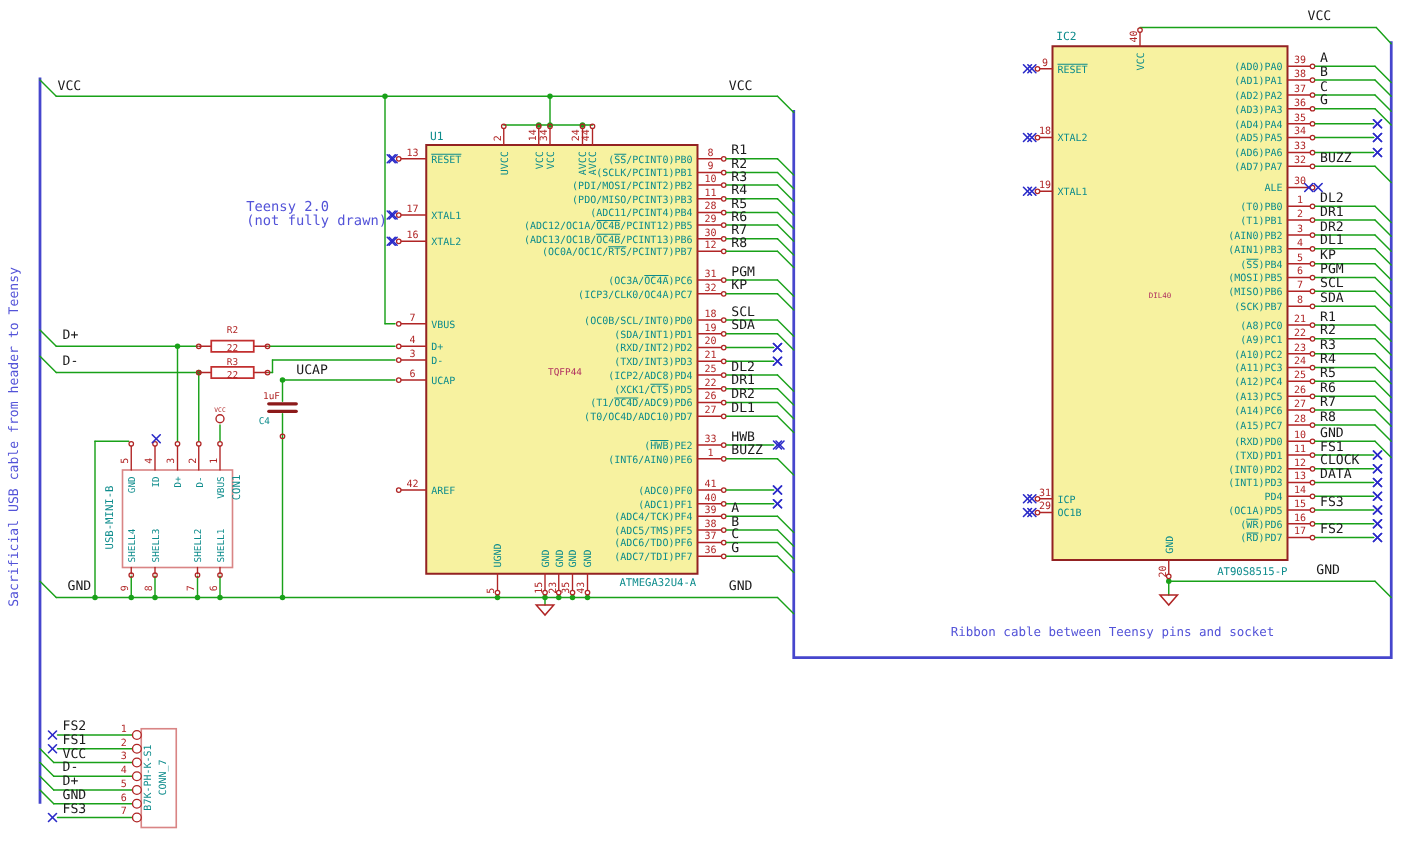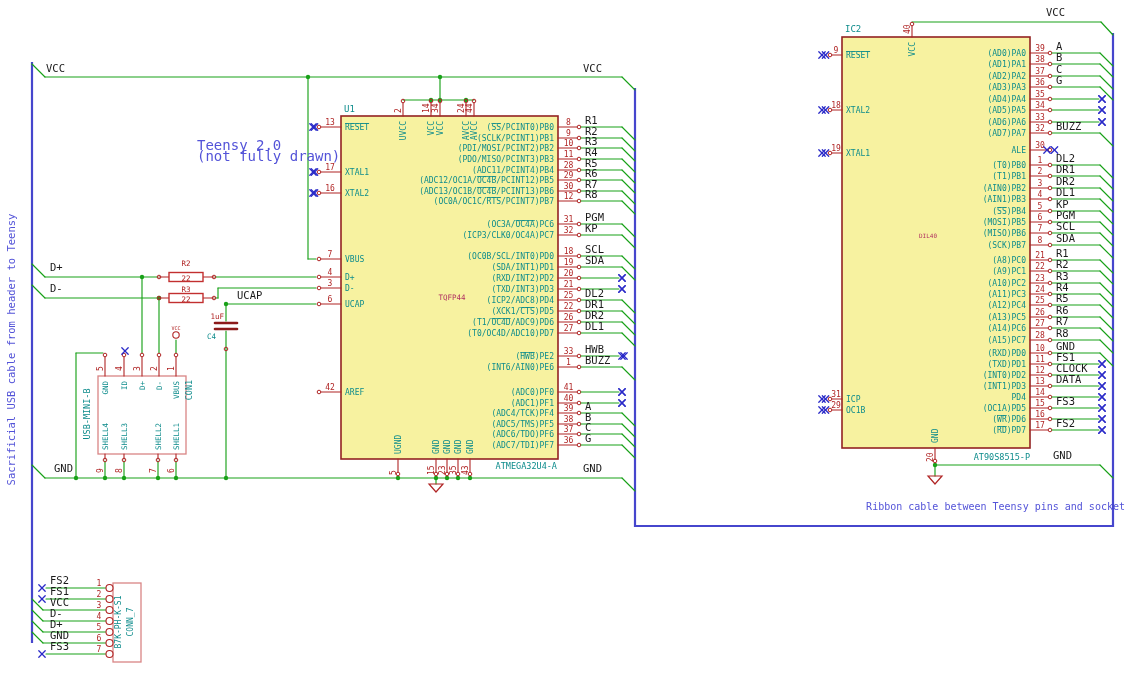--- a/index.html
+++ b/index.html
@@ -2,22 +2,22 @@
 <html><head>
 <meta charset="utf-8">
 <style>
   html,body{margin:0;padding:0;background:#ffffff;}
   #canvas{position:relative;width:1131px;height:690px;background:#ffffff;overflow:hidden;
           font-family:"DejaVu Sans Mono", monospace;}
   svg{position:absolute;left:0;top:0;}
   .note{position:absolute;color:#5353d8;font-size:10px;line-height:11px;white-space:pre;}
   #note-sacrificial{left:6px;top:492px;width:285px;text-align:center;
     transform-origin:0 0;transform:rotate(-90deg);font-size:10.5px;}
-  #note-teensy{left:197px;top:140px;font-size:14px;}
-  #note-ribbon{left:655px;top:501px;width:470px;text-align:right;font-size:10px;}
+  #note-teensy{left:197px;top:160px;font-size:11px;}
+  #note-ribbon{left:655px;top:501px;width:470px;text-align:center;font-size:10px;}
 </style>
 </head>
 <body>
 
 <div id="canvas">
   <svg id="schematic-svg" width="1131" height="690" viewBox="0 0 1131 690">
       <polyline points="32,62 32,643" fill="none" stroke="#4646cd" stroke-width="2.2"></polyline>
       <polyline points="635,88 635,526 1113,526 1113,33" fill="none" stroke="#4646cd" stroke-width="2.2"></polyline>
       <line x1="32" y1="64" x2="45" y2="77" stroke="#19a119" stroke-width="1.15" stroke-linecap="round"></line>
       <line x1="45" y1="77" x2="622" y2="77" stroke="#19a119" stroke-width="1.15" stroke-linecap="round"></line>

